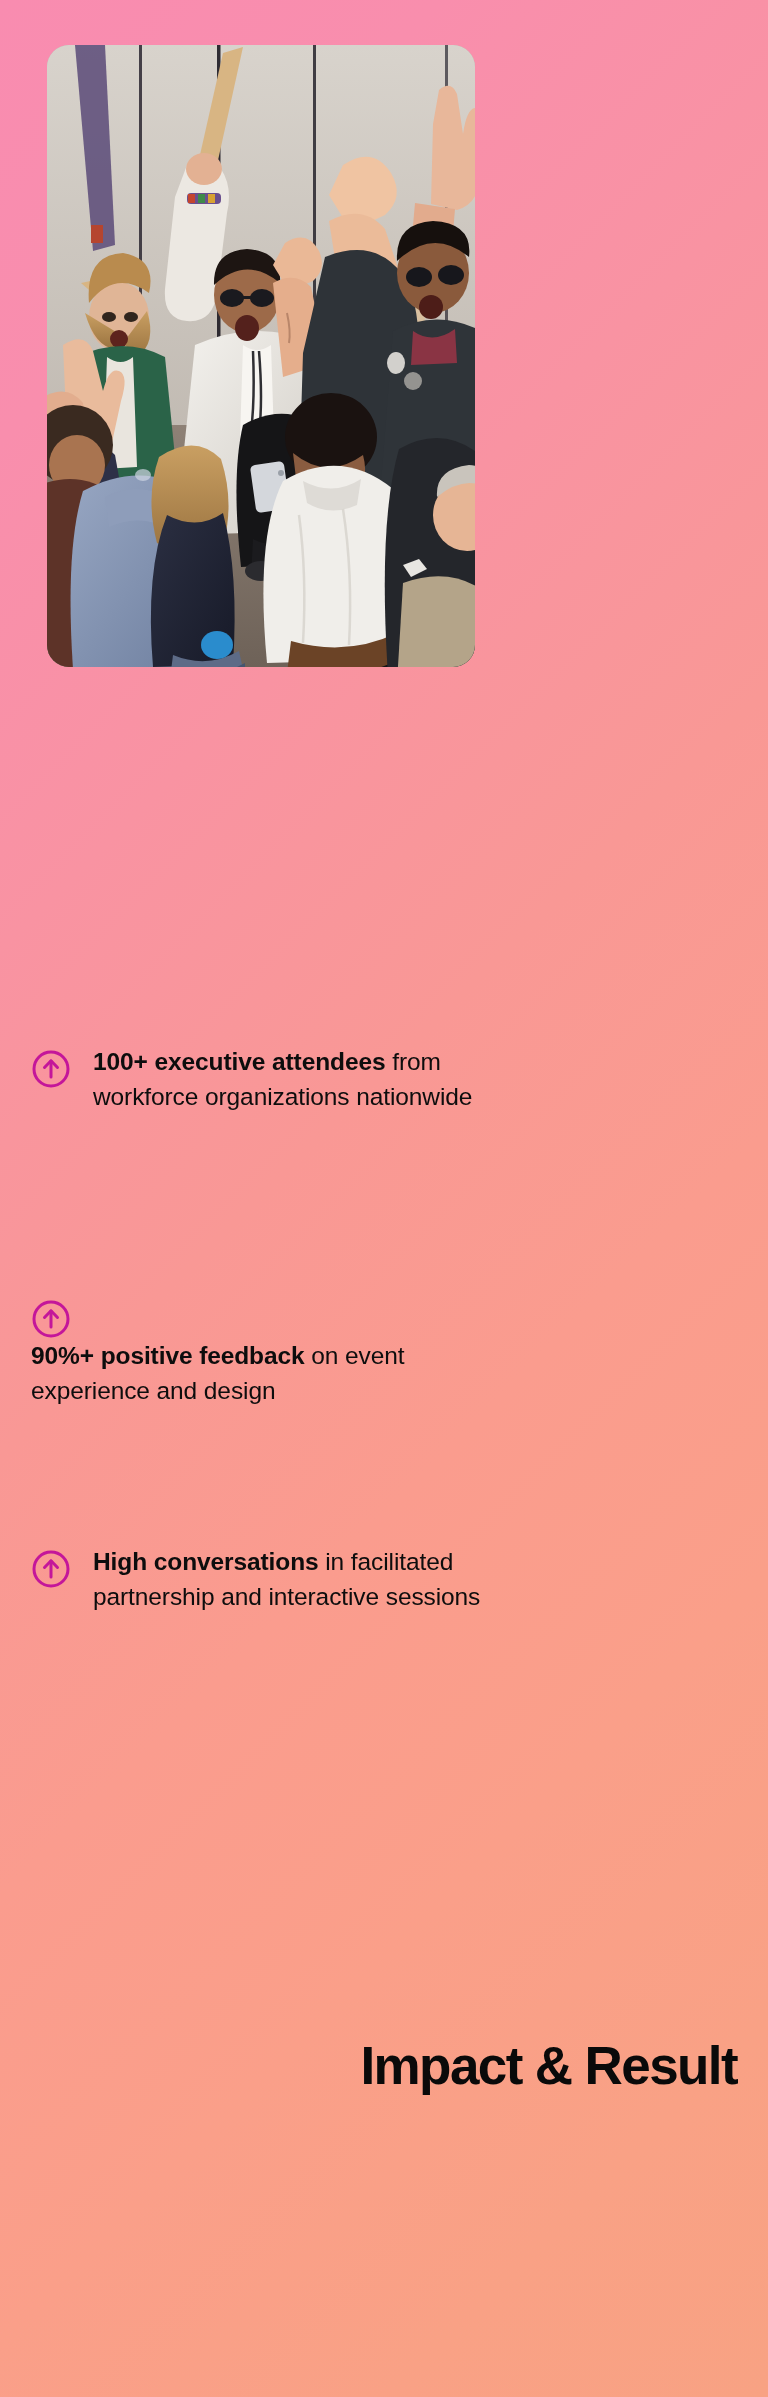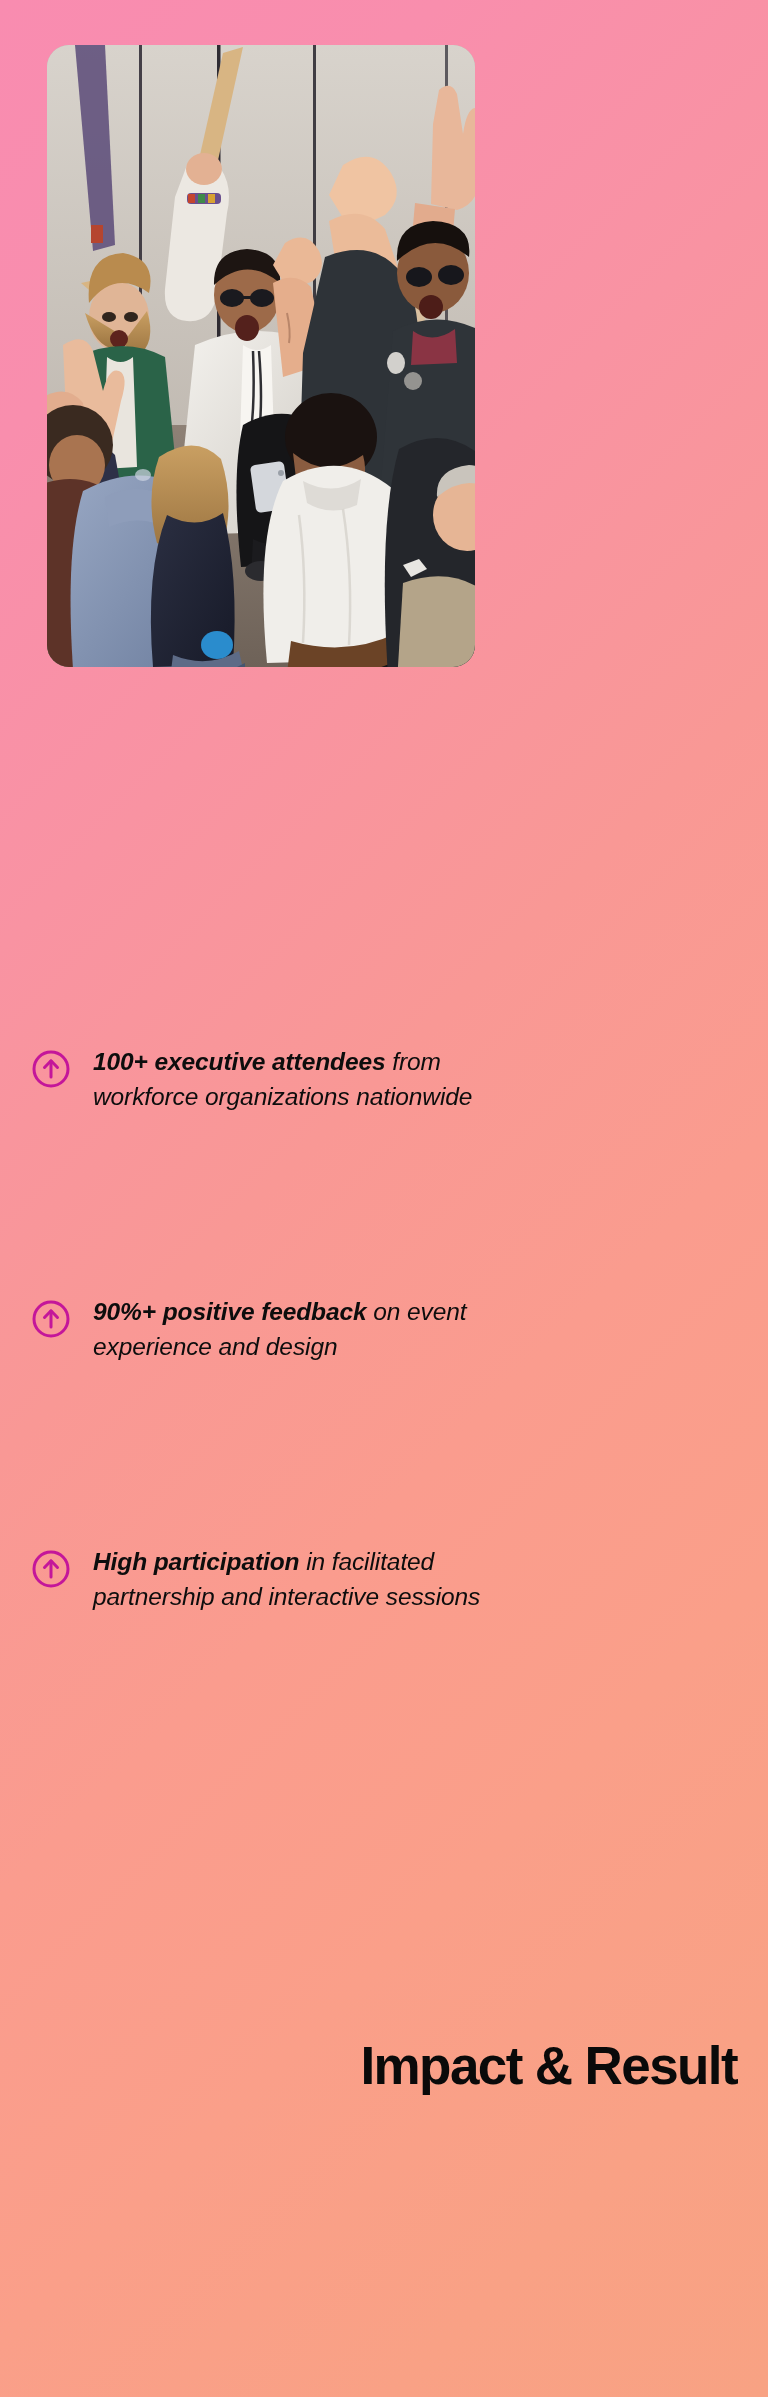--- a/index.html
+++ b/index.html
@@ -41,31 +41,30 @@
     inset: 0;
     display: block;
   }
 
   
   .bullets {
     position: absolute;
     left: 0;
     top: 1045px;
     width: 768px;
-    font-style: italic;
   }
   .bullet-row {
     display: flex;
     align-items: flex-start;
     padding-left: 31px;
     padding-right: 26px;
     margin-bottom: 0;
   }
   .bullet-row.b1 { height: 250px; }
-  .bullet-row.b2 { height: 250px; }
+  .bullet-row.b2 { height: 250px; flex-direction: column; }
   .bullet-row.b3 { height: 252px; }
   .bullet-row.b4 { height: 160px; }
 
   .arrow-icon {
     flex: 0 0 auto;
     width: 40px;
     height: 40px;
     margin-top: 4px;
     margin-right: 22px;
   }
@@ -280,21 +279,21 @@
 
   <div class="bullet-row b3">
     <span class="arrow-icon">
       <svg viewBox="0 0 40 40" aria-hidden="true">
         <circle cx="20" cy="20" r="17" fill="none" stroke="#c4169a" stroke-width="3"></circle>
         <path d="M20 28 L20 12" stroke="#c4169a" stroke-width="3" stroke-linecap="round"></path>
         <path d="M13.5 18.5 L20 11.8 L26.5 18.5" fill="none" stroke="#c4169a" stroke-width="3" stroke-linecap="round" stroke-linejoin="round"></path>
       </svg>
     </span>
     <div class="bullet-text">
-      <b>High participation</b><span> in facilitated partnership and interactive sessions</span>
+      <b>High conversations</b><span> in facilitated partnership and interactive sessions</span>
     </div>
   </div>
 
 
 </div>
 
 <div class="impact">
   <h1 class="impact-title">Impact &amp; Result</h1>
 </div>
 

